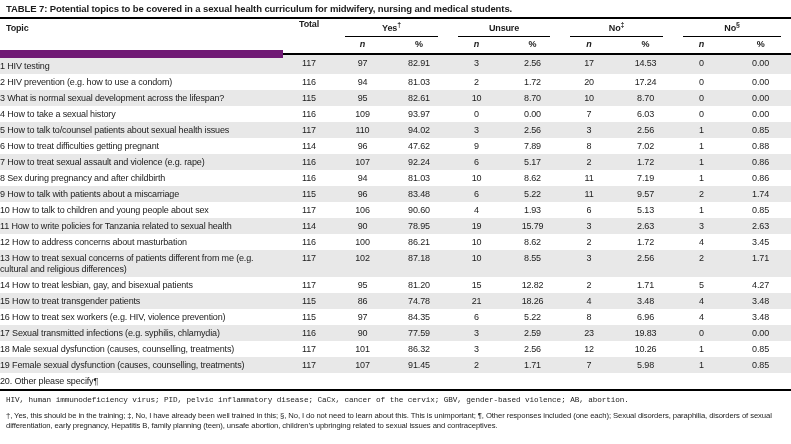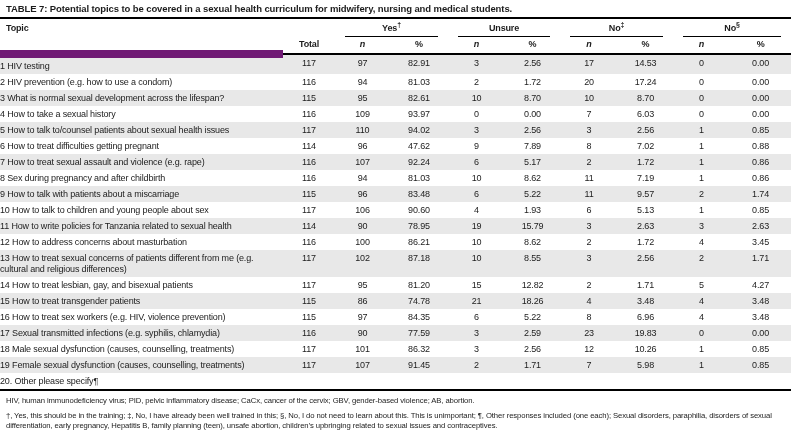--- a/index.html
+++ b/index.html
@@ -32,21 +32,21 @@
   thead th { font-weight: bold; padding: 0; }
   .topic-head {
     text-align: left;
     vertical-align: top;
     padding: 4px 2px 0 6px;
     border-bottom: 8px solid #701a75;
   }
   .total-head {
     text-align: center;
     vertical-align: top;
-    padding: 20px 0 0 0;
+    padding: 0 0 0 0;
     border-bottom: 2px solid #000;
   }
   .grp-th { padding: 4px 0 0 0; vertical-align: top; }
   .grp {
     margin: 0 10px;
     padding-bottom: 3px;
     border-bottom: 1px solid #000;
     text-align: center;
   }
   .sub th {
@@ -64,21 +64,21 @@
   td.topic { text-align: left; padding-left: 0; padding-right: 4px; }
   td.num { text-align: center; }
   tr.stripe { background: #e8e8e8; }
   .footnotes {
     padding: 5px 6px 0 6px;
     font-size: 7.7px;
     line-height: 1.28;
     letter-spacing: -0.1px;
     color: #1c1c1c;
   }
-  .fn-abbrev { margin: 0 0 5px 0; }
+  .fn-abbrev { margin: 0 0 5px 0; font-family: Liberation Mono, monospace; }
   .fn-symbols { margin: 0; }
 </style>
 </head>
 <body>
 
 <div class="title">
   <span>TABLE 7:</span>
   <span>Potential topics to be covered in a sexual health curriculum for midwifery, nursing and medical students.</span>
 </div>
 

